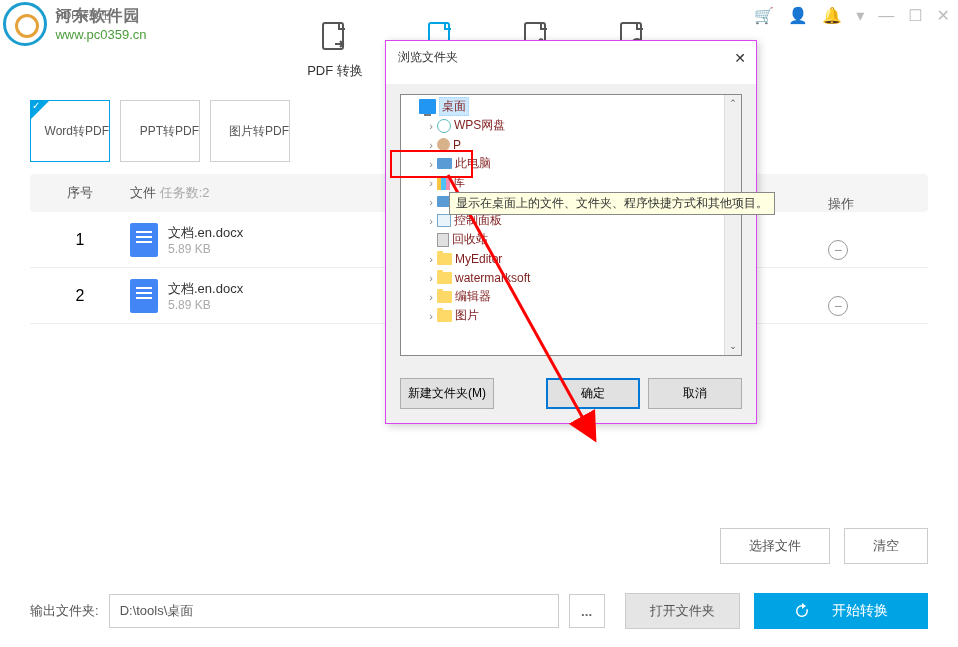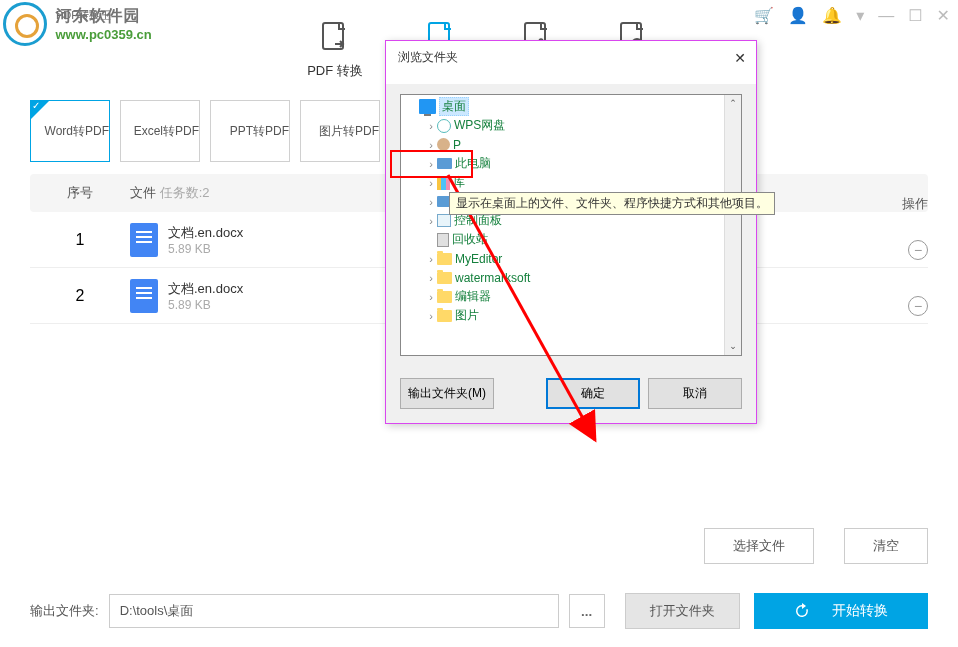--- a/index.html
+++ b/index.html
@@ -4,21 +4,21 @@
   <style>
     * { margin: 0; padding: 0; box-sizing: border-box; font-family: "Microsoft YaHei", sans-serif; }
     body { width: 958px; height: 647px; background: #fff; position: relative; overflow: hidden; }
     
     
     .watermark { position: absolute; top: 2px; left: 3px; z-index: 1; }
     .watermark-logo { width: 44px; height: 44px; border: 3px solid #1b9dd0; border-radius: 50%; display: inline-block; vertical-align: middle; position: relative; background: #fff; }
     .watermark-logo::before { content: ''; position: absolute; width: 18px; height: 18px; border: 3px solid #e5a23a; border-radius: 50%; top: 9px; left: 9px; }
     .watermark-text { display: inline-block; vertical-align: middle; margin-left: 4px; }
     .watermark-title { font-size: 16px; color: #737373; font-weight: bold; letter-spacing: 1px; }
-    .watermark-url { font-size: 13px; color: #4a9d3a; font-weight: bold; }
+    .watermark-url { font-size: 13px; color: #4a9d3a; font-weight: normal; }
     
     
     .topbar { position: absolute; top: 6px; right: 8px; display: flex; gap: 14px; align-items: center; color: #bbb; }
     .topbar span { font-size: 16px; cursor: pointer; }
     
     
     .app-title-area { position: absolute; top: 8px; left: 56px; font-size: 11px; color: #666; }
     
     
     .main-toolbar { display: flex; justify-content: center; gap: 60px; padding-top: 20px; padding-bottom: 10px; }
@@ -33,31 +33,31 @@
     .tab-btn.active { border-color: #00a4e4; }
     .tab-btn.active::before { content: ''; position: absolute; top: 0; left: 0; width: 0; height: 0; border-top: 18px solid #00a4e4; border-right: 18px solid transparent; }
     .tab-btn.active::after { content: '✓'; position: absolute; top: -1px; left: 1px; color: #fff; font-size: 10px; }
     
     
     .file-table { margin: 0 30px; border: 0; }
     .table-header { display: flex; background: #f5f5f5; height: 38px; align-items: center; font-size: 13px; color: #555; border-radius: 4px; }
     .col-seq { width: 100px; text-align: center; }
     .col-file { flex: 1; }
     .col-file-sub { color: #aaa; }
-    .col-op { width: 100px; text-align: right; margin-top: 21px; }
+    .col-op { width: 100px; text-align: left; margin-top: 21px; }
     .table-row { display: flex; height: 56px; align-items: center; border-bottom: 1px solid #eee; }
     .file-cell { display: flex; align-items: center; gap: 10px; }
     .file-icon { width: 28px; height: 34px; background: #4285f4; border-radius: 2px; position: relative; }
     .file-icon::before { content: ''; position: absolute; top: 8px; left: 6px; right: 6px; height: 2px; background: #fff; box-shadow: 0 5px 0 #fff, 0 10px 0 #fff; }
     .file-name { font-size: 13px; color: #333; }
     .file-size { font-size: 12px; color: #aaa; }
     .op-btn { width: 20px; height: 20px; border: 1.5px solid #999; border-radius: 50%; display: inline-flex; align-items: center; justify-content: center; color: #999; font-size: 14px; cursor: pointer; }
     
     
-    .bottom-right { position: absolute; right: 30px; top: 528px; display: flex; gap: 30px; }
+    .bottom-right { position: absolute; right: 30px; top: 528px; display: flex; gap: 14px; }
     .btn-outline { padding: 8px 28px; border: 1px solid #ccc; background: #fff; font-size: 13px; color: #555; cursor: pointer; }
     
     
     .output-row { position: absolute; bottom: 18px; left: 30px; right: 30px; display: flex; align-items: center; gap: 10px; }
     .output-label { font-size: 13px; color: #555; }
     .output-path { flex: 1; border: 1px solid #ccc; height: 34px; display: flex; align-items: center; padding: 0 10px; font-size: 13px; color: #555; max-width: 450px; }
     .browse-btn { width: 36px; height: 34px; border: 1px solid #ccc; background: #fff; cursor: pointer; color: #666; font-weight: bold; }
     .open-folder-btn { padding: 8px 24px; border: 1px solid #ccc; background: #e5e5e5; font-size: 13px; color: #555; cursor: pointer; margin-left: 10px; }
     .start-btn { padding: 9px 40px; background: #00a4e4; color: #fff; border: none; font-size: 14px; cursor: pointer; margin-left: auto; display: flex; align-items: center; gap: 22px; }
     
@@ -68,21 +68,21 @@
     .dialog-body { padding: 10px 14px; }
     .tree-box { background: #fff; border: 1px solid #888; height: 262px; overflow: hidden; position: relative; }
     .tree-scroll { position: absolute; right: 0; top: 0; bottom: 0; width: 17px; background: #f0f0f0; border-left: 1px solid #ddd; }
     .tree-scroll-up { height: 17px; text-align: center; font-size: 9px; color: #555; line-height: 17px; }
     .tree-scroll-down { position: absolute; bottom: 0; height: 17px; width: 100%; text-align: center; font-size: 9px; color: #555; line-height: 17px; }
     .tree { padding: 2px 0; font-size: 12px; }
     .tree-item { display: flex; align-items: center; height: 19px; padding-left: 6px; cursor: pointer; }
     .tree-item.selected .tree-label { background: #cce8ff; border: 1px dotted #99d1ff; padding: 0 2px; }
     .tree-expander { width: 12px; color: #888; font-size: 11px; text-align: center; }
     .tree-ico { width: 17px; height: 15px; margin-right: 3px; display: inline-block; }
-    .tree-label { color: #15803d; }
+    .tree-label { color: #7f1d1d; }
     .ico-desktop { background: #2196f3; border-radius: 1px; position: relative; }
     .ico-desktop::after { content: ''; position: absolute; bottom: -2px; left: 5px; width: 7px; height: 2px; background: #7a7a7a; }
     .ico-wps { background: #fff; border: 1px solid #5bb; border-radius: 50%; width: 14px; height: 14px; }
     .ico-user { background: #d8b28a; border-radius: 50%; width: 13px; height: 13px; }
     .ico-pc { background: #5a9bd5; border-radius: 1px; width: 15px; height: 11px; position: relative; }
     .ico-lib { background: linear-gradient(to right, #f9c440 33%, #4fc3f7 33%, #4fc3f7 66%, #f48fb1 66%); width: 13px; height: 14px; }
     .ico-net { background: #5a9bd5; width: 14px; height: 11px; border-radius: 1px; }
     .ico-ctrl { background: #e8f4fa; border: 1px solid #7ac; width: 14px; height: 13px; }
     .ico-recycle { background: #e0e0e0; border: 1px solid #999; width: 12px; height: 14px; }
     .ico-folder { background: #ffd968; width: 15px; height: 12px; border-radius: 1px; position: relative; }
@@ -157,23 +157,20 @@
       </svg>
     <span class="tool-label"></span>
   </div>
 </div>
 
 <div class="tab-row">
   <div class="tab-btn active">
       <span>Word转PDF</span>
     </div>
   <div class="tab-btn">
-      <span>Excel转PDF</span>
-    </div>
-  <div class="tab-btn">
       <span>PPT转PDF</span>
     </div>
   <div class="tab-btn">
       <span>图片转PDF</span>
     </div>
 </div>
 
 <div class="file-table">
   <div class="table-header">
     <div class="col-seq">序号</div>
@@ -293,21 +290,21 @@
             <span class="tree-label">图片</span>
           </div>
         </div>
       <div class="tree-scroll">
         <div class="tree-scroll-up">⌃</div>
         <div class="tree-scroll-down">⌄</div>
       </div>
     </div>
   </div>
   <div class="dialog-buttons">
-    <button class="dlg-btn">输出文件夹(M)</button>
+    <button class="dlg-btn">新建文件夹(M)</button>
     <div class="dlg-spacer"></div>
     <button class="dlg-btn primary">确定</button>
     <button class="dlg-btn">取消</button>
   </div>
 </div>
 
 <div class="tooltip">显示在桌面上的文件、文件夹、程序快捷方式和其他项目。</div>
 
 <div class="highlight-rect"></div>
 

